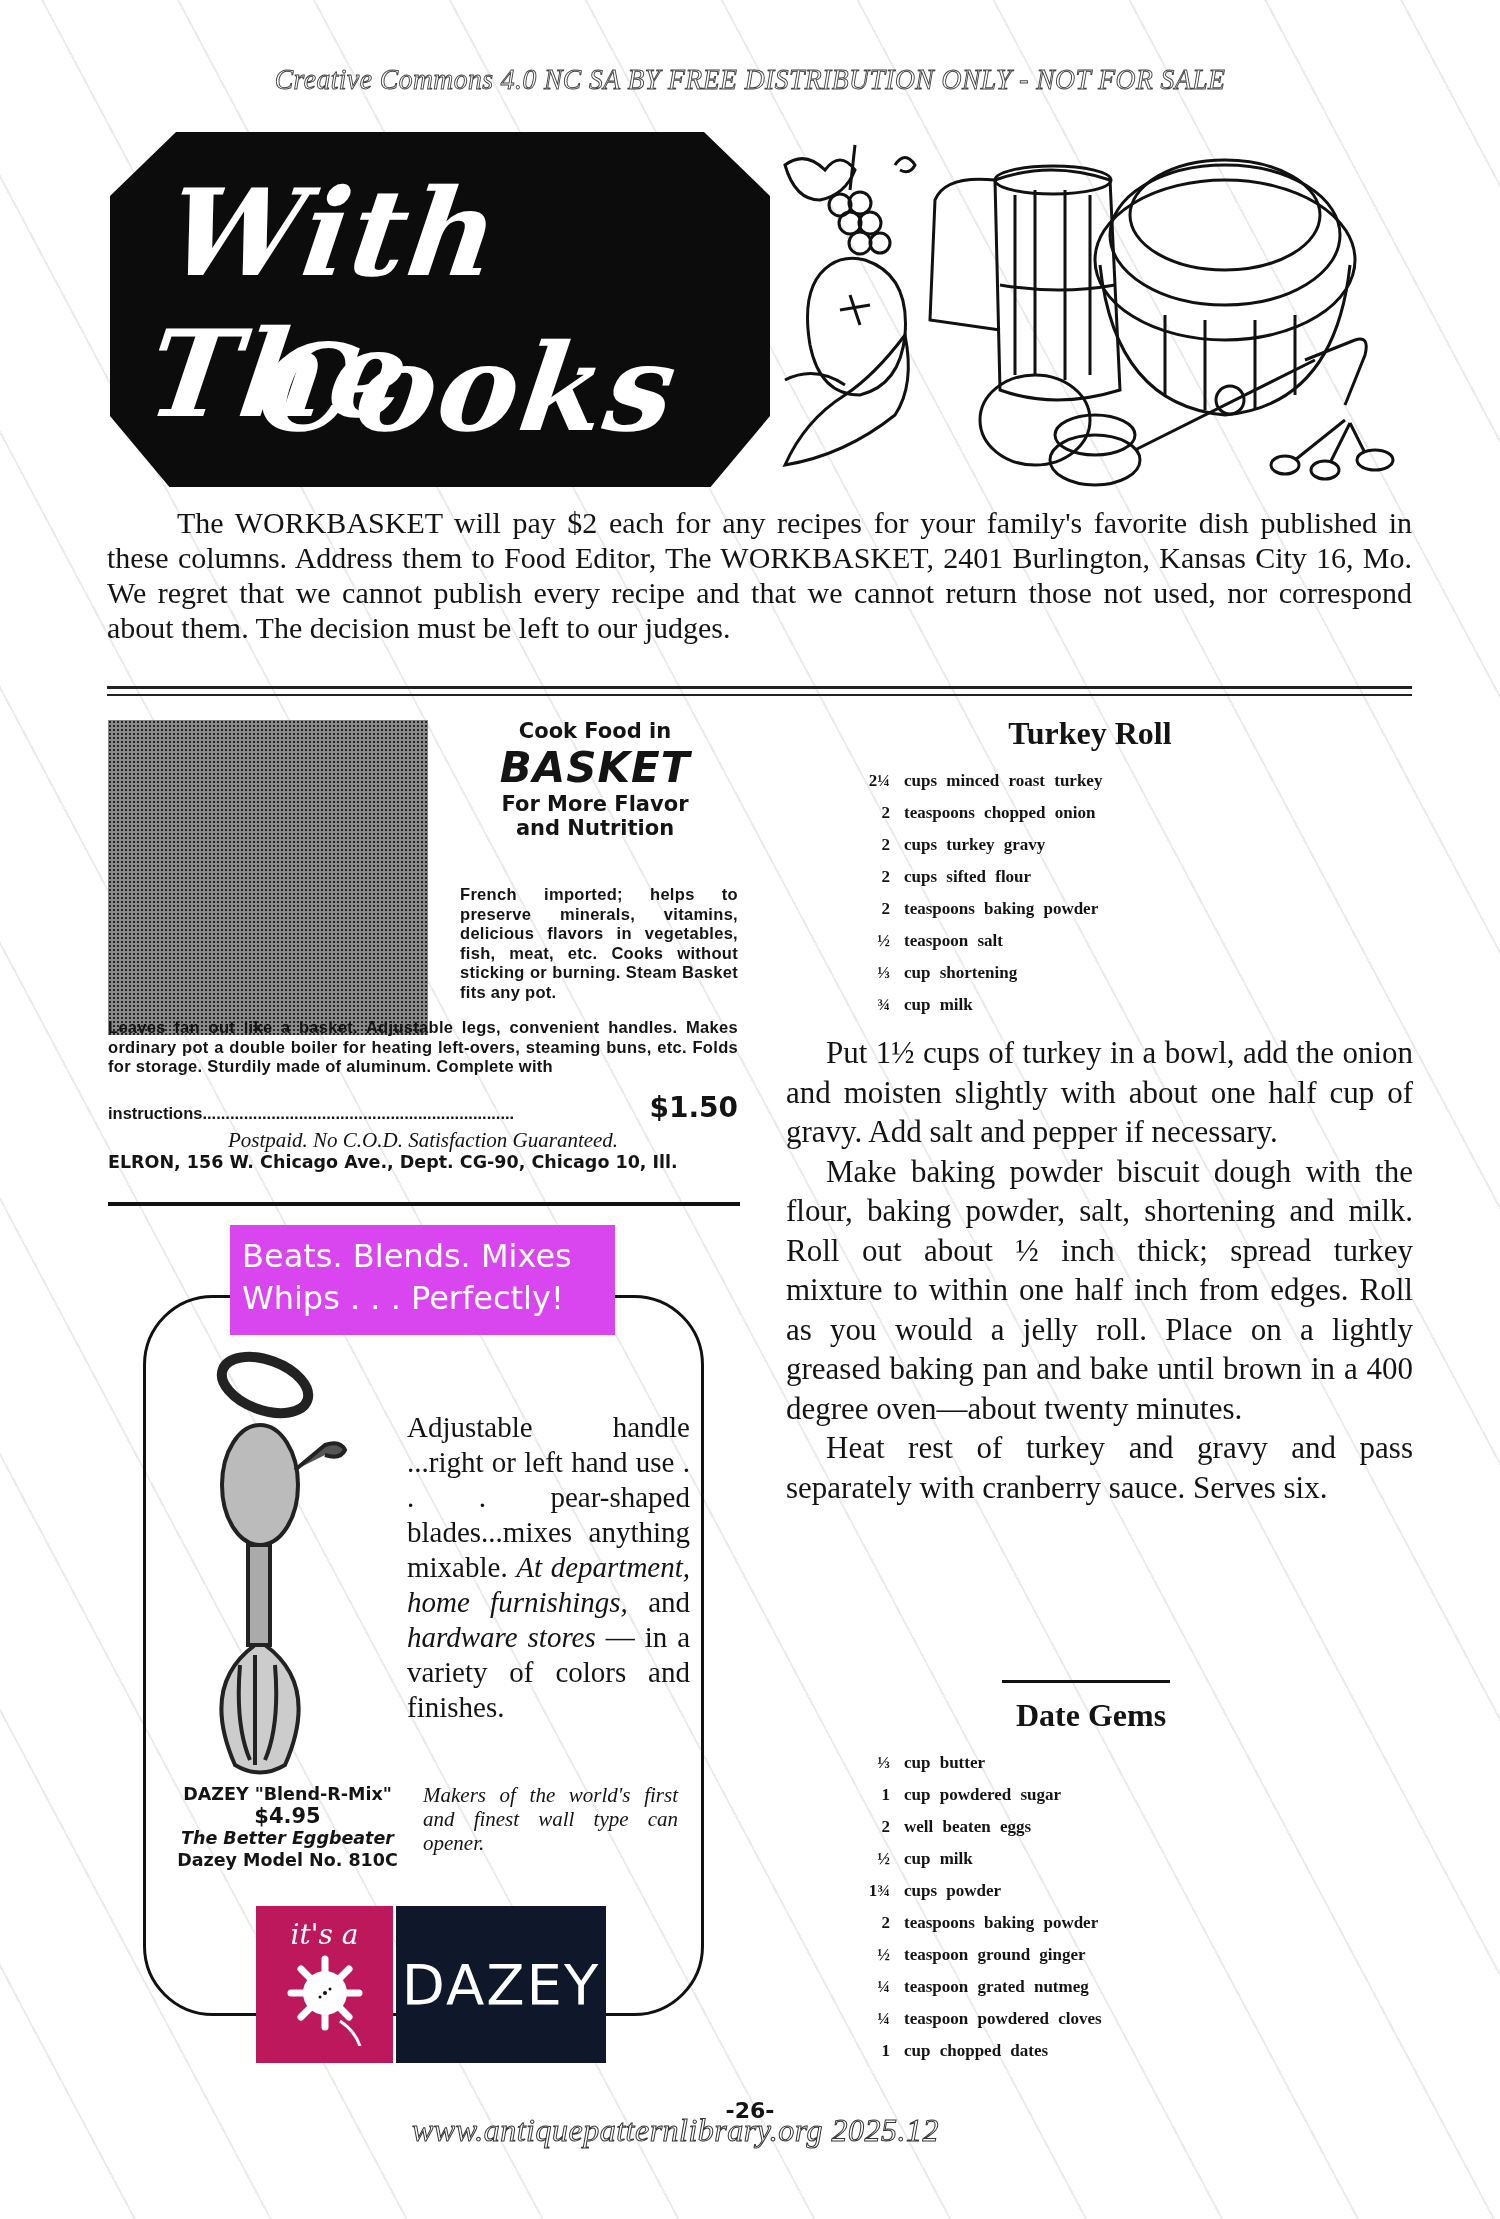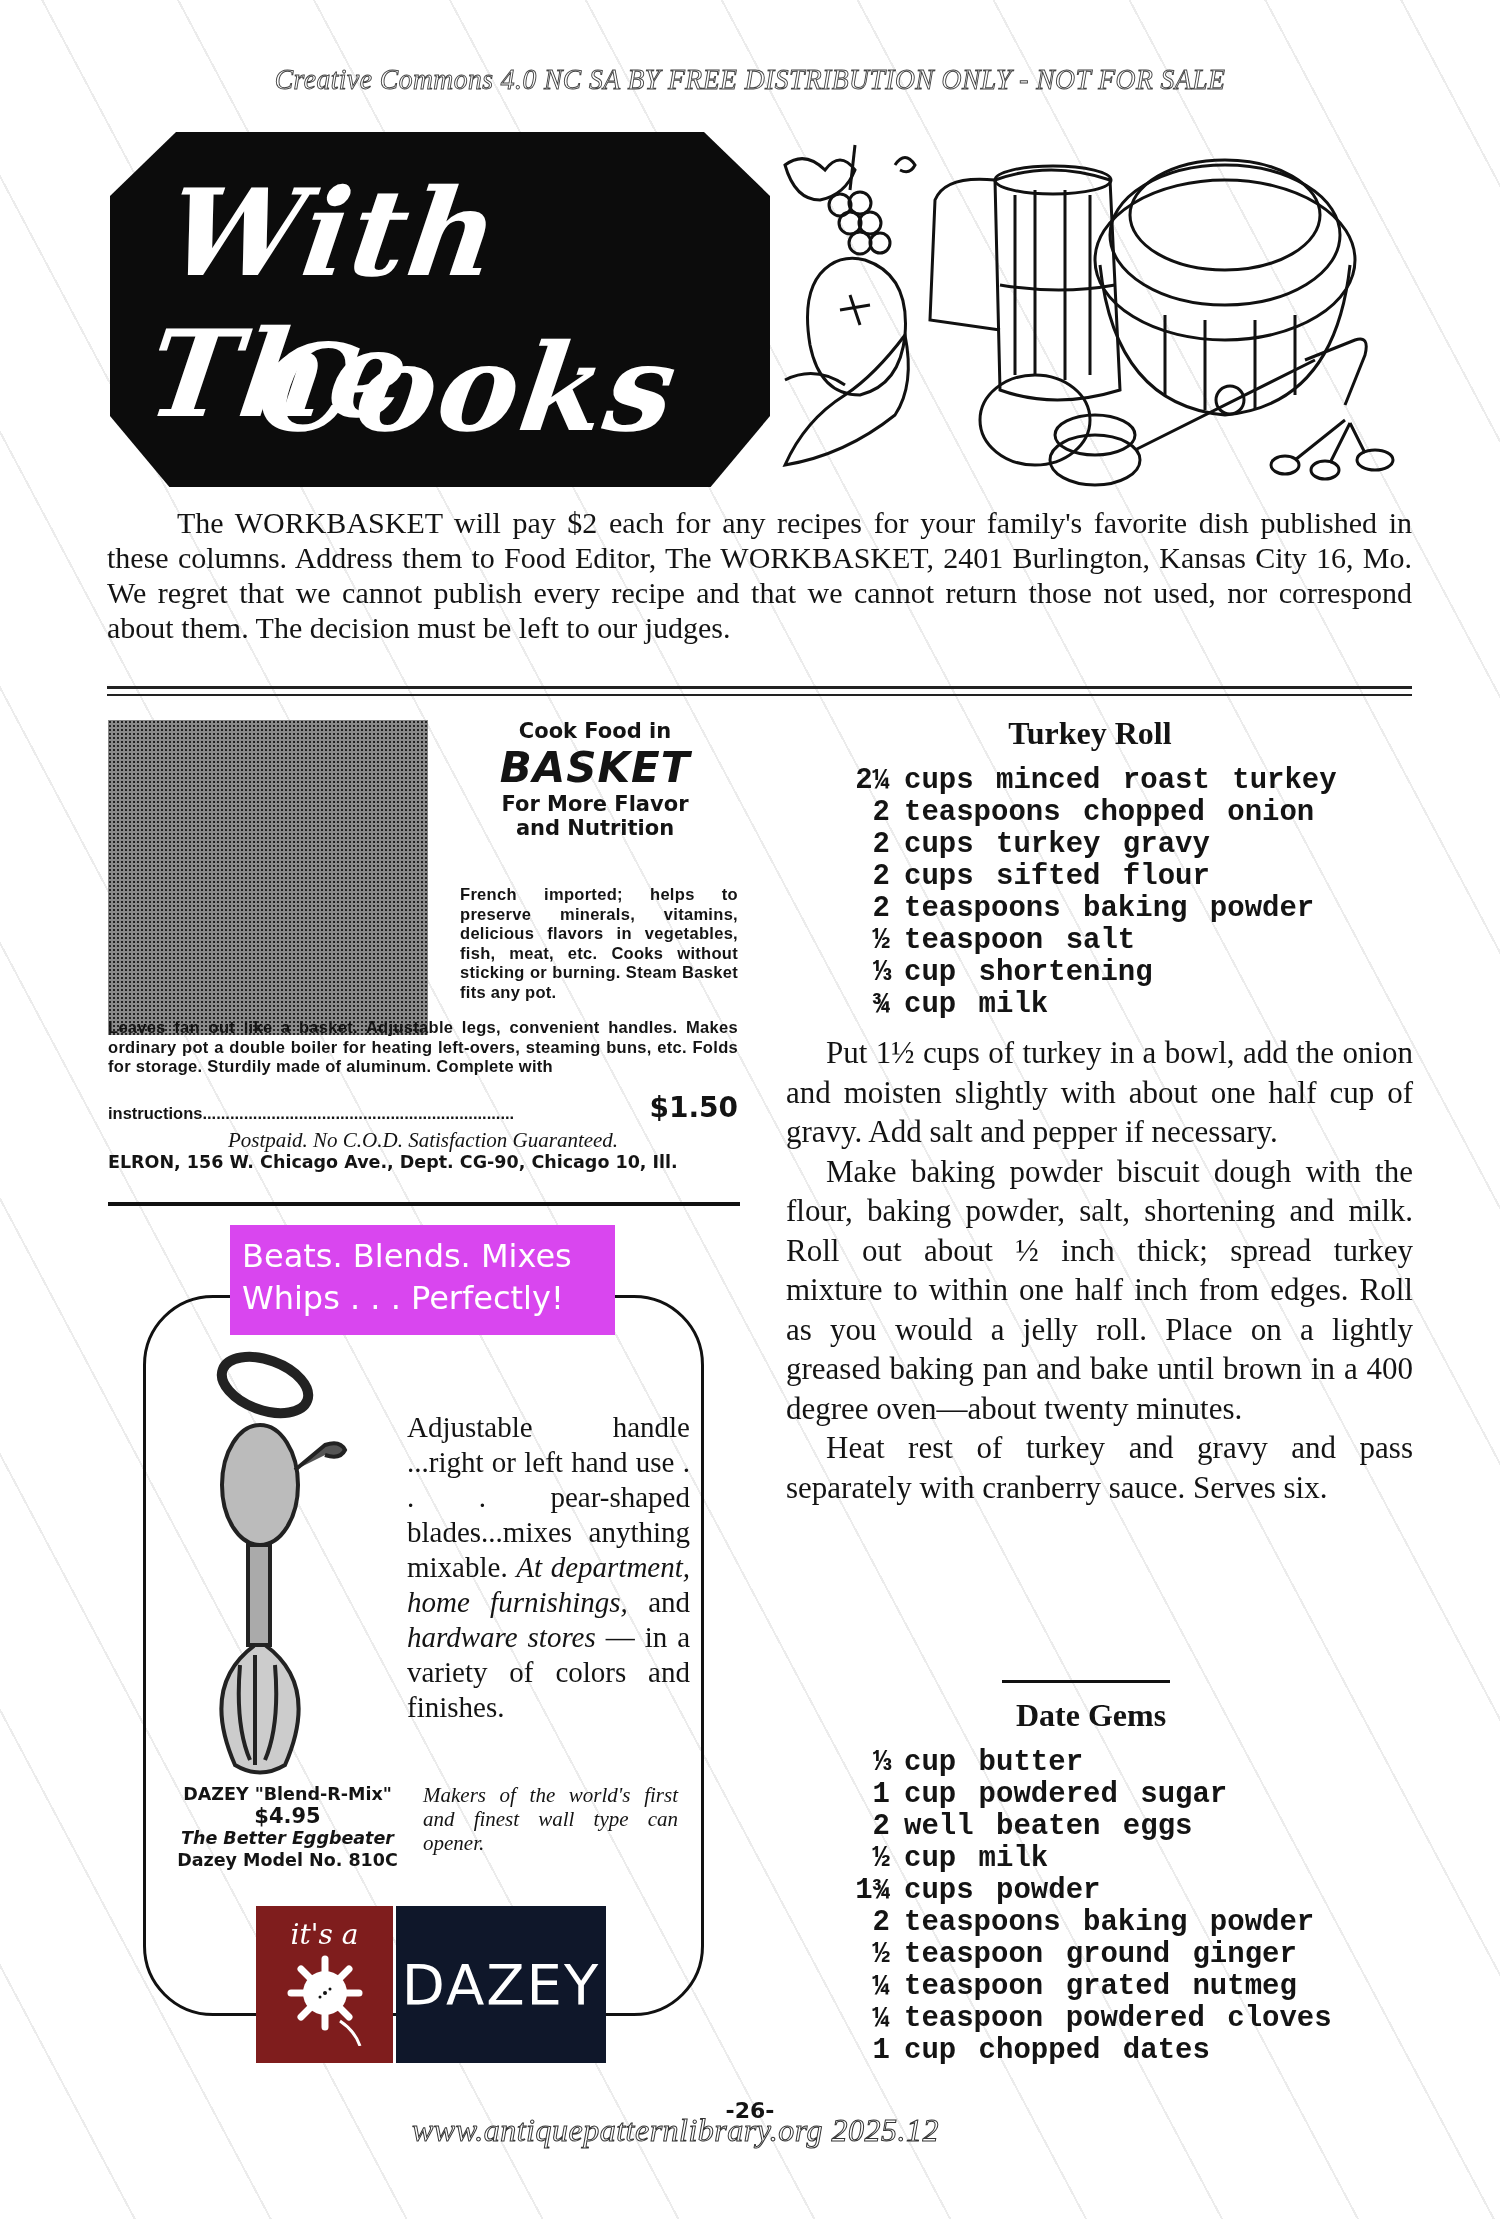--- a/index.html
+++ b/index.html
@@ -77,27 +77,27 @@
   }
   .beater-art { position: absolute; left: 200px; top: 1335px; width: 190px; height: 445px; }
   .dazey-copy {
     position: absolute; left: 407px; top: 1410px; width: 283px;
     font-size: 29px; line-height: 35px; text-align: justify;
   }
   .dazey-copy .it { font-style: italic; }
   .dazey-product { position: absolute; left: 160px; top: 1783px; width: 255px; text-align: center; font-family: "DejaVu Sans", sans-serif; font-weight: bold; font-size: 17.5px; line-height: 22px; }
   .dazey-product .price { font-size: 21px; }
   .dazey-makers { position: absolute; left: 423px; top: 1783px; width: 255px; font-style: italic; font-size: 21px; line-height: 24px; text-align: justify; }
-  .logo-left { position: absolute; left: 256px; top: 1906px; width: 137px; height: 157px; background: #7f1d1d; color: #fff; text-align: center; }
+  .logo-left { position: absolute; left: 256px; top: 1906px; width: 137px; height: 157px; background: #be185d; color: #fff; text-align: center; }
   .logo-left .its { font-style: italic; font-size: 28px; margin-top: 12px; font-family: "DejaVu Serif", serif; }
   .logo-right { position: absolute; left: 396px; top: 1906px; width: 210px; height: 157px; background: #0f172a; color: #fff; display: flex; align-items: center; justify-content: center; font-family: "DejaVu Sans", sans-serif; font-size: 56px; letter-spacing: 2px; transform-origin: center; }
 
   
   .recipe-title { position: absolute; text-align: center; font-weight: bold; font-size: 32px; }
-  .ing-list { position: absolute; font-family: Liberation Mono, monospace; font-weight: bold; font-size: 29px; line-height: 32px; }
+  .ing-list { position: absolute; font-family: Liberation Serif, serif; font-weight: bold; font-size: 17px; line-height: 32px; }
   .ing-row { display: flex; }
   .ing-qty { width: 72px; text-align: right; padding-right: 14px; box-sizing: border-box; white-space: nowrap; }
   .ing-text { white-space: nowrap; word-spacing: 5px; }
   .method { position: absolute; left: 786px; width: 627px; font-size: 31px; line-height: 39.5px; text-align: justify; }
   .method p { margin: 0; text-indent: 40px; }
   .short-rule { position: absolute; left: 1002px; top: 1680px; width: 168px; height: 3px; background: #111; }
 
   .page-num { position: absolute; left: 0; right: 0; top: 2098px; text-align: center; font-family: "DejaVu Sans", sans-serif; font-weight: bold; font-size: 22px; }
   .footer-url {
     position: absolute; left: 412px; top: 2112px; font-style: italic; font-size: 32px;

